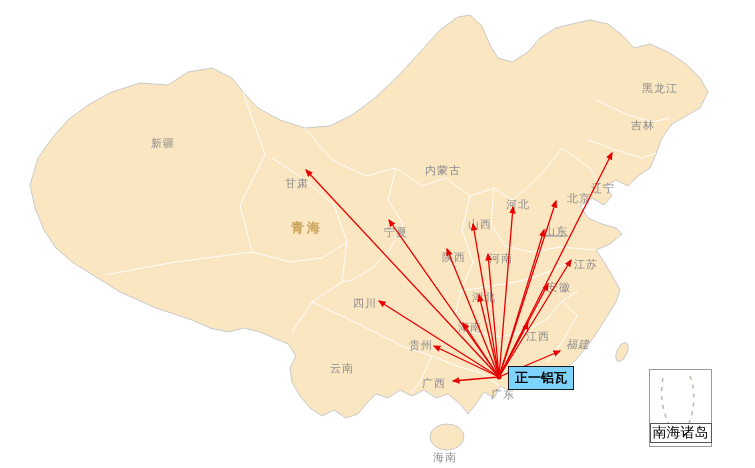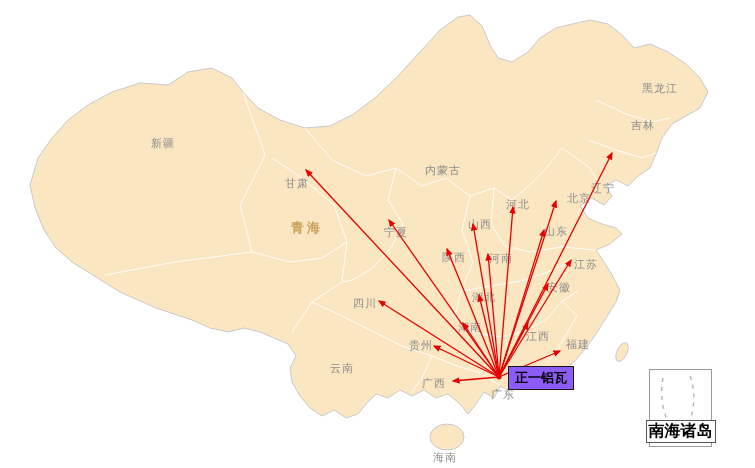--- a/index.html
+++ b/index.html
@@ -36,21 +36,21 @@
     letter-spacing: 1px;
   }
   .province-label.emphasis {
     font-size: 13px;
     font-weight: bold;
     color: var(--emphasis-color);
     letter-spacing: 3px;
   }
   .origin-label {
     position: absolute;
-    background: #8b5cf6;
+    background: #7dd3fc;
     border: 1px solid #1a1a1a;
     padding: 2px 6px;
     font-size: 13px;
     font-weight: bold;
     color: #000000;
     white-space: nowrap;
     z-index: 5;
   }
   .inset {
     position: absolute;
@@ -58,22 +58,22 @@
     width: 63px; height: 78px;
     border: 1px solid #9a9a9a;
     background: #ffffff;
   }
   .inset-svg { position:absolute; left:0; top:0; width:61px; height:76px; }
   .inset-dash { fill: none; stroke: #b9b2a6; stroke-width: 1.4; stroke-dasharray: 4 5; }
   .inset-label {
     position: absolute;
     left: 50%; bottom: 3px;
     transform: translateX(-50%);
-    font-size: 16px;
-    font-weight: bold;
+    font-size: 14px;
+    font-weight: normal;
     color: #000000;
     background: #ffffff;
     border: 1px solid #555;
     padding: 0 2px;
     white-space: nowrap;
   }
 </style>
 </head>
 <body>
 
@@ -120,31 +120,31 @@
       <div class="province-label" style="left: 643px; top: 125px;">吉林</div>
       <div class="province-label" style="left: 603px; top: 152px; margin-top: 36px;">辽宁</div>
       <div class="province-label" style="left: 163px; top: 143px;">新疆</div>
       <div class="province-label" style="left: 443px; top: 170px;">内蒙古</div>
       <div class="province-label" style="left: 297px; top: 183px;">甘肃</div>
       <div class="province-label" style="left: 579px; top: 198px;">北京</div>
       <div class="province-label" style="left: 518px; top: 204px;">河北</div>
       <div class="province-label" style="left: 396px; top: 232px;">宁夏</div>
       <div class="province-label" style="left: 480px; top: 224px;">山西</div>
       <div class="province-label emphasis" style="left: 307px; top: 228px;">青海</div>
-      <div class="province-label" style="left: 556px; top: 231px;">山东</div>
+      <div class="province-label" style="left: 556px; top: 231px; text-decoration: underline;">山东</div>
       <div class="province-label" style="left: 454px; top: 257px;">陕西</div>
       <div class="province-label" style="left: 501px; top: 258px;">河南</div>
       <div class="province-label" style="left: 586px; top: 264px;">江苏</div>
       <div class="province-label" style="left: 559px; top: 287px;">安徽</div>
       <div class="province-label" style="left: 484px; top: 297px;">湖北</div>
       <div class="province-label" style="left: 365px; top: 303px;">四川</div>
       <div class="province-label" style="left: 538px; top: 336px;">江西</div>
       <div class="province-label" style="left: 470px; top: 327px;">湖南</div>
       <div class="province-label" style="left: 421px; top: 345px;">贵州</div>
-      <div class="province-label" style="left: 578px; top: 344px;">福建</div>
+      <div class="province-label" style="left: 578px; top: 344px; font-style: italic;">福建</div>
       <div class="province-label" style="left: 327px; top: 368px; margin-left: 15px;">云南</div>
       <div class="province-label" style="left: 434px; top: 383px;">广西</div>
       <div class="province-label" style="left: 503px; top: 394px;">广东</div>
       <div class="province-label" style="left: 445px; top: 437px; margin-top: 20px;">海南</div>
     </div>
 
   <svg class="arrows-svg" viewBox="0 0 755 468" xmlns="http://www.w3.org/2000/svg">
     <defs>
       <marker id="arrowhead" markerWidth="8" markerHeight="8" refX="5" refY="2.5" orient="auto" markerUnits="strokeWidth">
         <path d="M0,0 L6,2.5 L0,5 Z" style="fill: var(--arrow-color)"></path>

